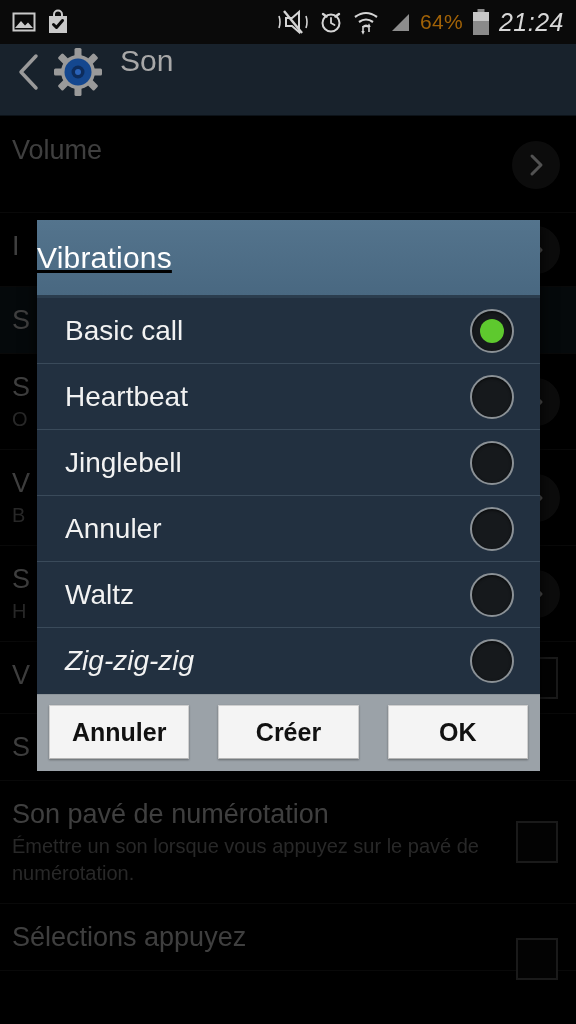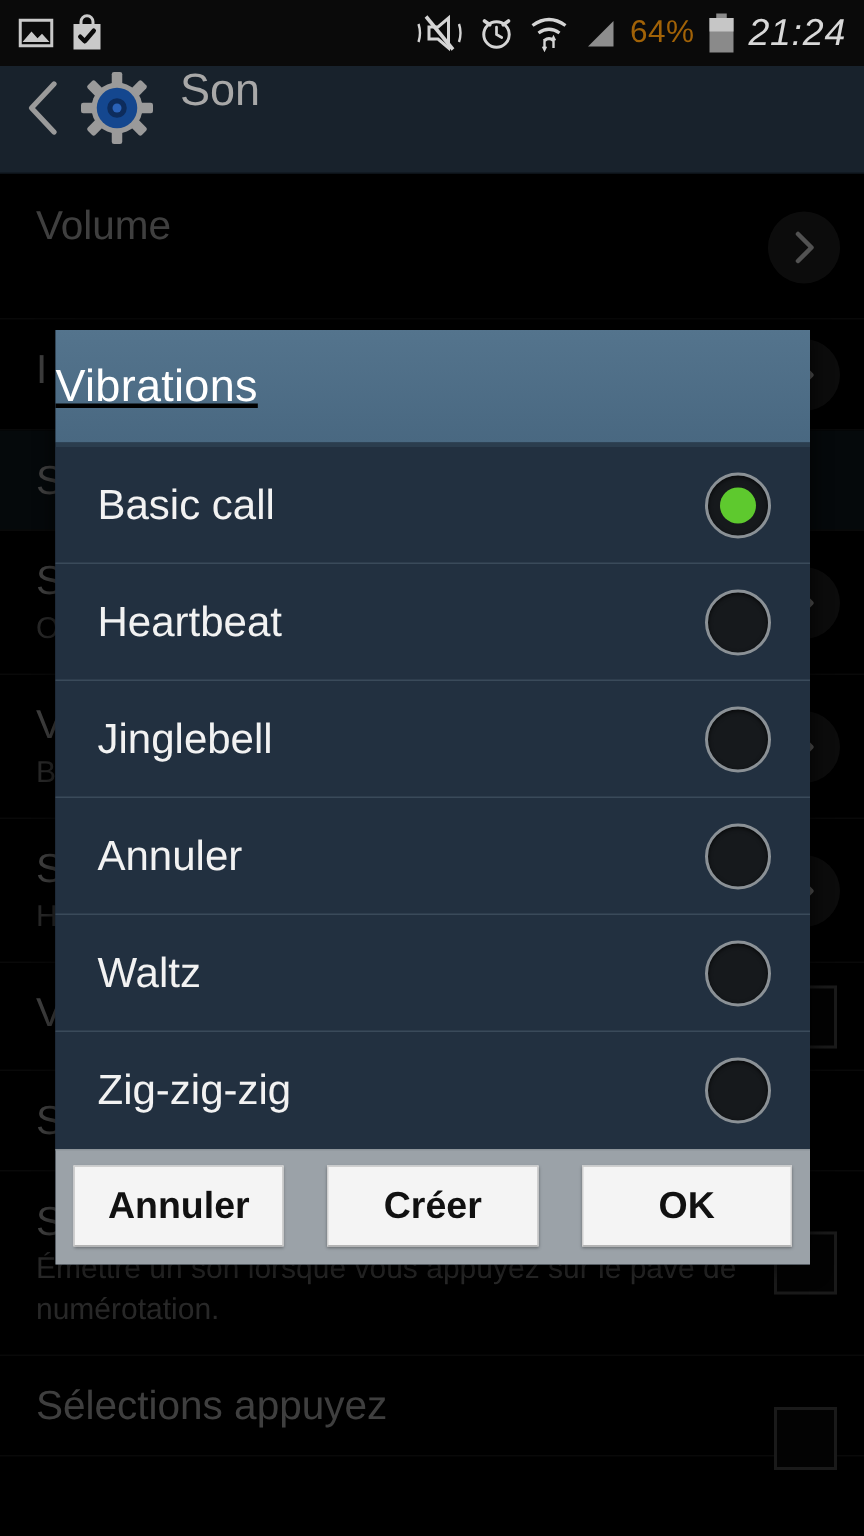--- a/index.html
+++ b/index.html
@@ -53,21 +53,21 @@
   }
 
   
   #bg-list {
     position: absolute; top: 117px; left: 0;
     width: 576px; height: 907px;
     background: #000;
   }
   .bg-row {
     position: relative;
-    padding: 16px 22px 16px 24px;
+    padding: 16px 22px 16px 12px;
     border-bottom: 1px solid #151515;
     min-height: 64px;
   }
   .bg-row.highlight { background: #0d1419; }
   .bg-title {
     color: #8c8c8c; font-size: 27px; line-height: 34px;
   }
   .bg-sub {
     color: #5a5a5a; font-size: 20px; line-height: 27px; margin-top: 2px;
     max-width: 480px;
@@ -106,27 +106,27 @@
     border-bottom: 3px solid #2b3d4e;
     display: flex; align-items: center;
     text-decoration: underline;
   }
   #dialog-title {
     color: #ffffff; font-size: 30px; letter-spacing: 0.2px;
   }
   #dialog-list { background: #223040; }
   .opt-row {
     position: relative;
-    height: 78px;
+    height: 66px;
     display: flex; align-items: center;
     padding-left: 28px;
     border-bottom: 1px solid #3a4a5a;
     background: #223040;
   }
-  .opt-row:last-child { border-bottom: none; }
+  .opt-row:last-child { border-bottom: none; font-style: italic; }
   .opt-label {
     color: #f2f2f2; font-size: 28px;
   }
   .radio {
     position: absolute; right: 26px; top: 50%; transform: translateY(-50%);
     width: 44px; height: 44px; border-radius: 50%;
     background: #16191c;
     border: 2px solid #8b9196;
     display: flex; align-items: center; justify-content: center;
     box-shadow: inset 0 1px 3px rgba(0,0,0,0.7);

